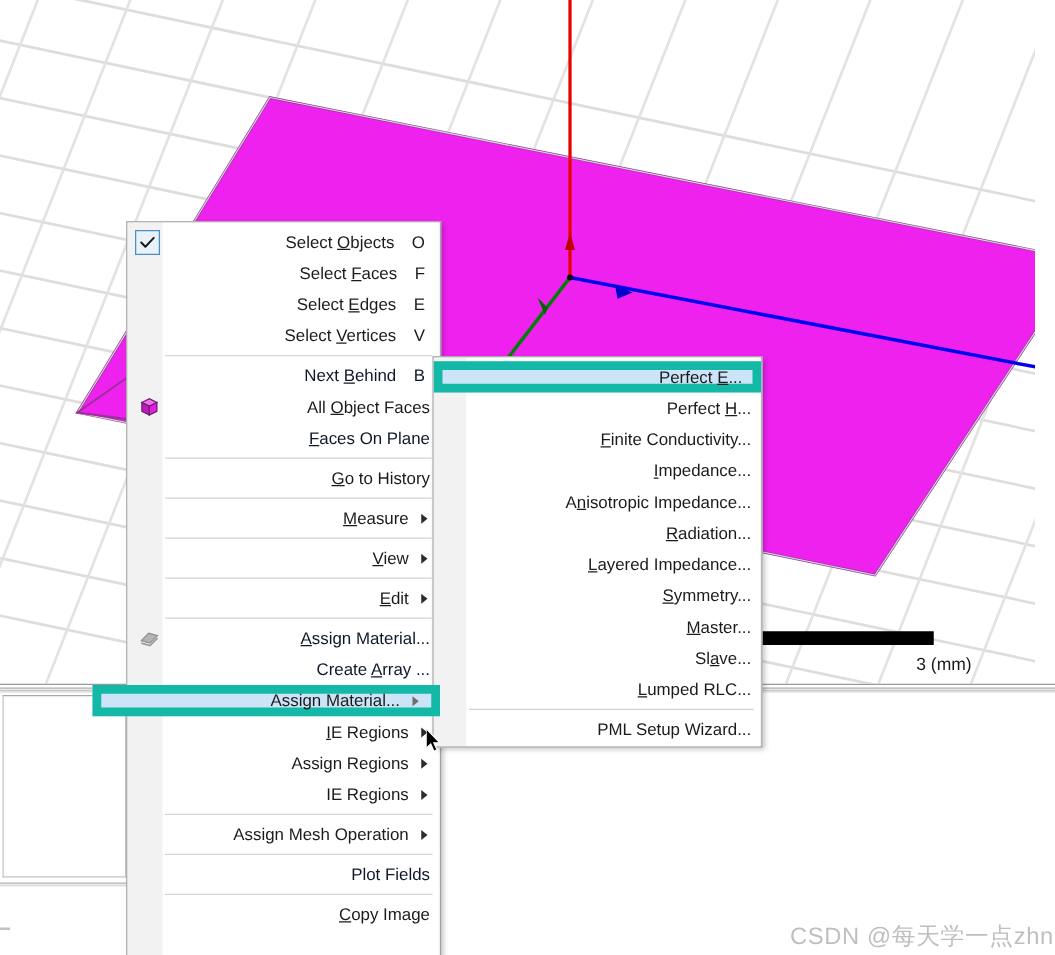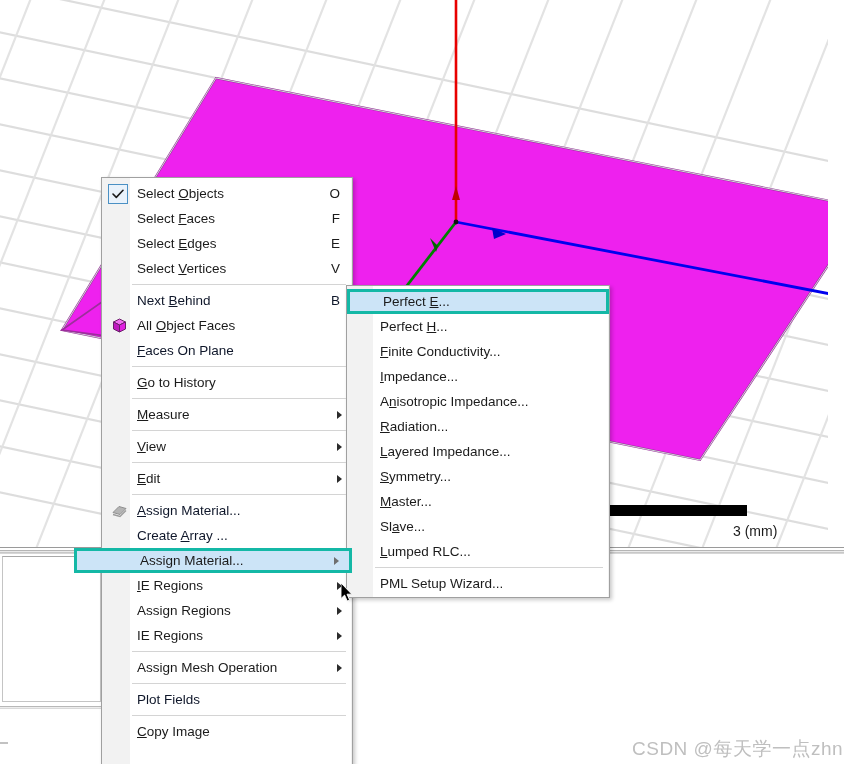--- a/index.html
+++ b/index.html
@@ -140,41 +140,42 @@
   #sub-menu .menu-body { left: 26px; right: 1px; }
 
   .mi {
     position: relative;
     display: flex;
     align-items: center;
     height: 25px;
     padding: 0 8px 0 0;
     cursor: default;
     z-index: 2;
+    text-align: right;
   }
   #main-menu .mi { padding-left: 35px; }
   #sub-menu  .mi { padding-left: 33px; }
 
   .mi .label { flex: 1; white-space: nowrap; line-height: 1; }
   .mi .accel { color: #1b1b1b; margin-left: 14px; font-size: 13.5px; padding-right: 4px; }
   .mi.disabled .label,
   .mi.disabled .accel { color: #0f172a; }
 
   .mi .arrow {
     width: 0; height: 0;
     border-left: 5px solid #2b2b2b;
     border-top: 4px solid transparent;
     border-bottom: 4px solid transparent;
     margin-left: 10px;
     margin-right: 2px;
   }
 
   .mi.highlight {
     background: #cce4f7;
-    border: 3px solid #14b8a6;
+    border: 7px solid #14b8a6;
     box-sizing: border-box;
   }
   #main-menu .mi.highlight { margin-left: -28px; padding-left: 63px; }
   #main-menu .mi.highlight .arrow { border-left-color: #6f6f6f; }
 
   .sep {
     position: relative;
     height: 1px;
     background: #d4d4d4;
     margin: 3px 6px 3px 30px;

